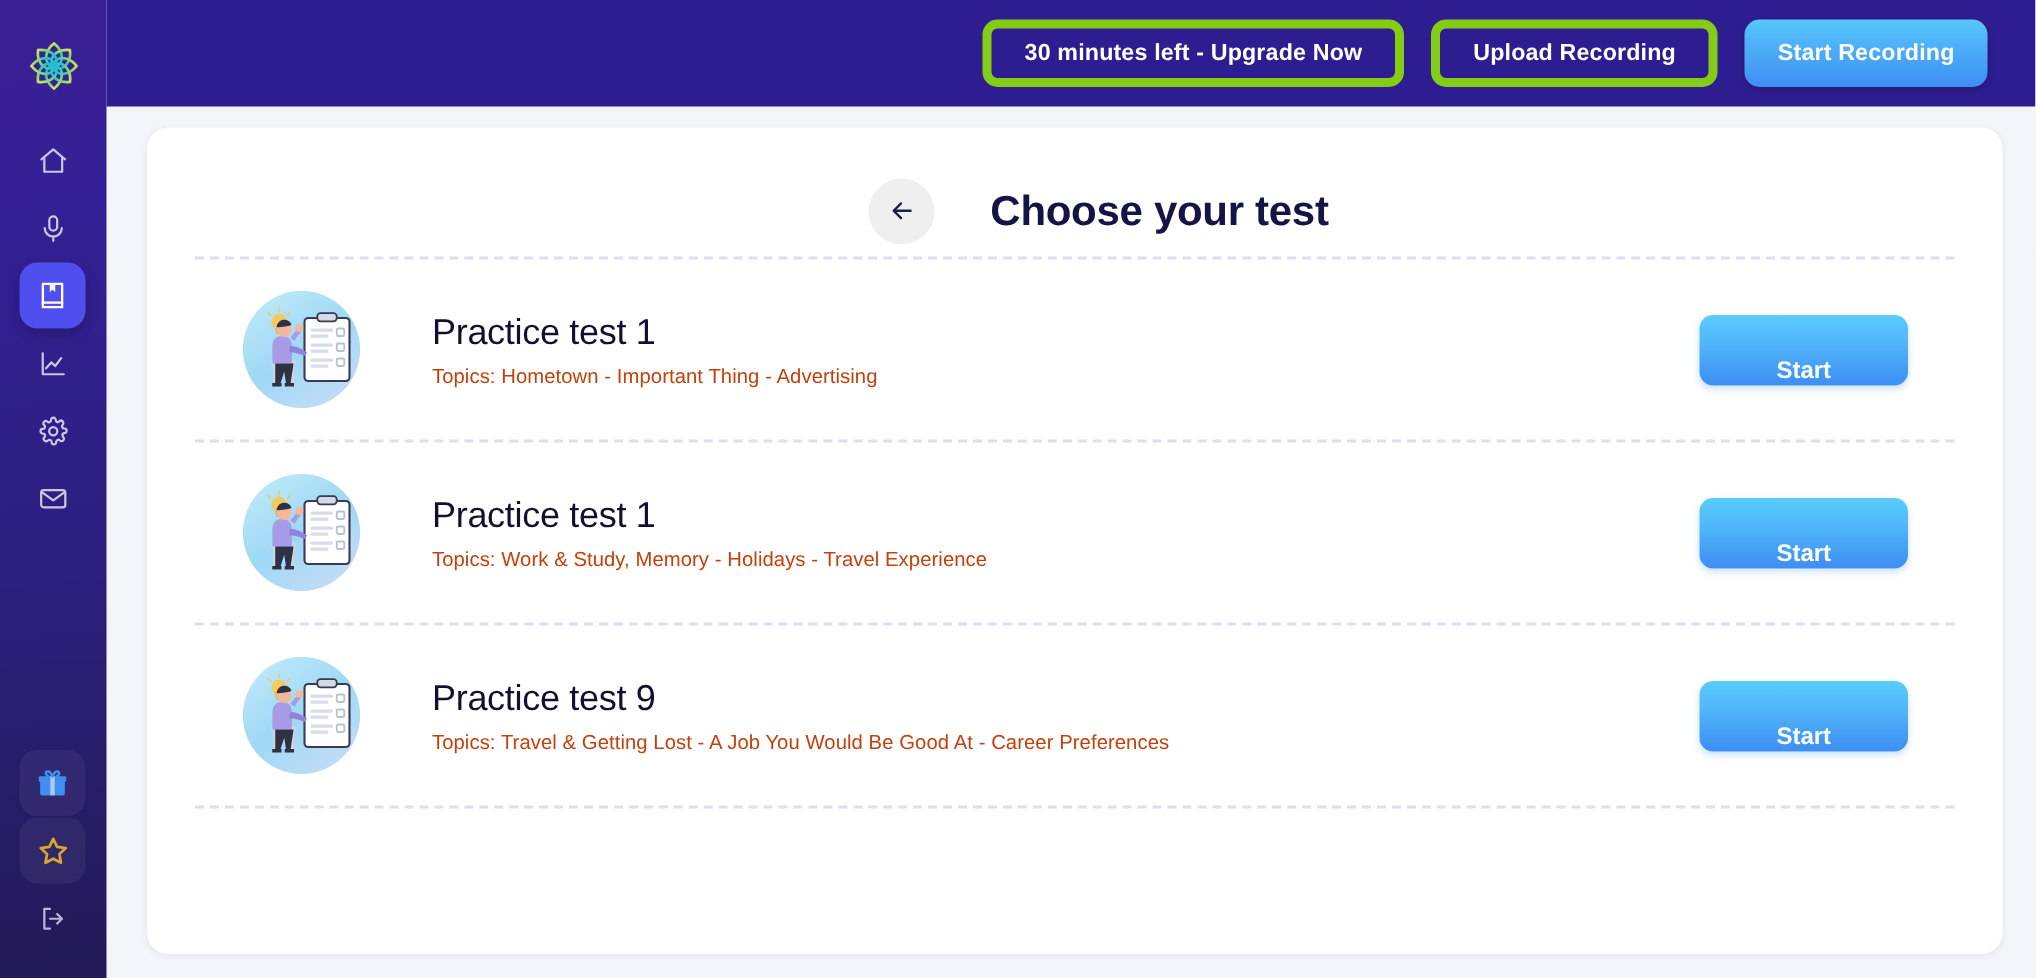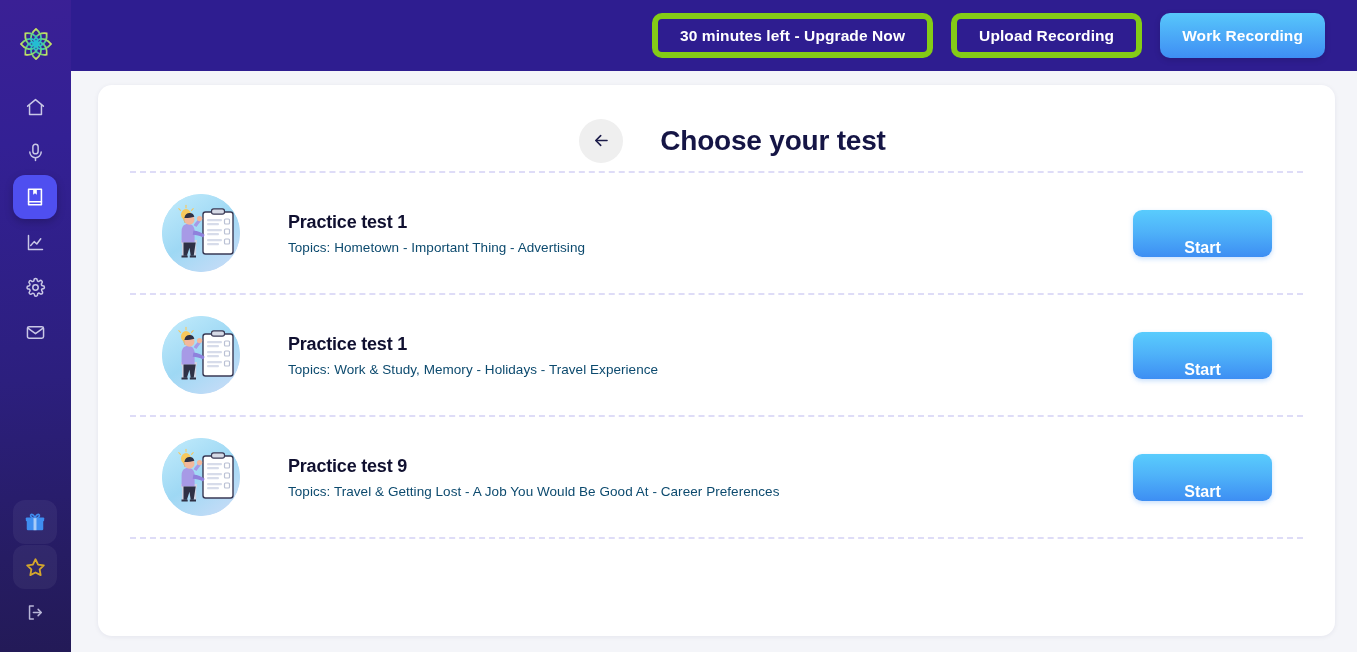--- a/index.html
+++ b/index.html
@@ -164,29 +164,29 @@
     overflow: hidden;
     position: relative;
   }
   .avatar svg { display: block; }
 
   .row-text {
     flex: 1 1 auto;
     padding-left: 48px;
   }
   .row-title {
-    font-size: 18px;
-    font-weight: bold;
+    font-size: 24px;
+    font-weight: normal;
     color: #101030;
     letter-spacing: -.2px;
     margin-bottom: 7px;
   }
   .row-topics {
     font-size: 13.5px;
-    color: #0c4a6e;
+    color: #c2410c;
     letter-spacing: .05px;
   }
 
   .start-btn {
     flex: 0 0 auto;
     width: 139px;
     height: 47px;
     margin-right: 31px;
     border-radius: 9px;
     background: linear-gradient(180deg, #59ccfd 0%, #4fb3f9 45%, #3d8ef3 100%);
@@ -206,21 +206,21 @@
 <div id="app">
 
   <div id="header">
     <div class="hdr-btn outline">
       <span>30 minutes left - Upgrade Now</span>
     </div>
     <div class="hdr-btn outline">
       <span>Upload Recording</span>
     </div>
     <div class="hdr-btn primary">
-      <span>Work Recording</span>
+      <span>Start Recording</span>
     </div>
   </div>
 
   <div id="sidebar">
 
     <div id="logo">
       <svg width="44" height="44" viewBox="0 0 44 44" fill="none">
         <defs>
           <linearGradient id="lg" x1="0" y1="0" x2="0.3" y2="1">
             <stop offset="0%" stop-color="#f0e862"></stop>

